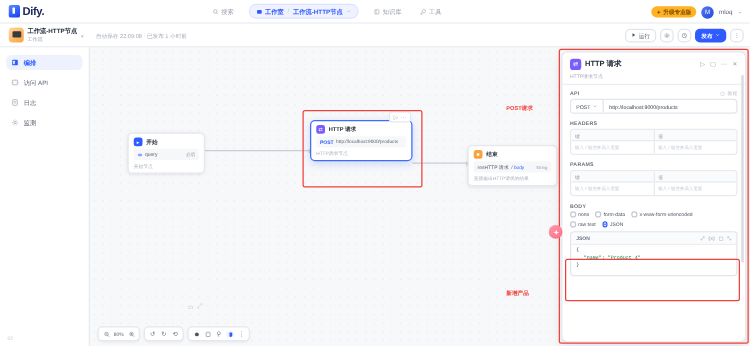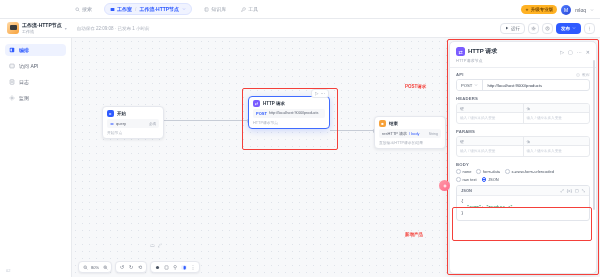--- a/index.html
+++ b/index.html
@@ -209,20 +209,24 @@
   .float-help {
     position: absolute; right: 150px; top: 180px; width: 11px; height: 11px; border-radius: 50%;
     background: linear-gradient(140deg,#ff9aa8,#ff6b8a); color: #fff;
     display: flex; align-items: center; justify-content: center; font-size: 5px;
   }
 </style>
 </head>
 <body>
 
 <div class="topbar">
+  <div class="logo-wrap">
+    <span class="logo-mark"></span>
+    <span class="logo-text">Dify.</span>
+  </div>
 
   <div class="nav-center">
     <div class="nav-item">
       <svg class="ico" width="5" height="5" viewBox="0 0 16 16">
         <circle cx="7" cy="7" r="4.5" fill="none" stroke="#9aa1ae" stroke-width="1.6"></circle>
         <line x1="10.4" y1="10.4" x2="14" y2="14" stroke="#9aa1ae" stroke-width="1.6"></line>
       </svg>
       <span>搜索</span>
     </div>
 

